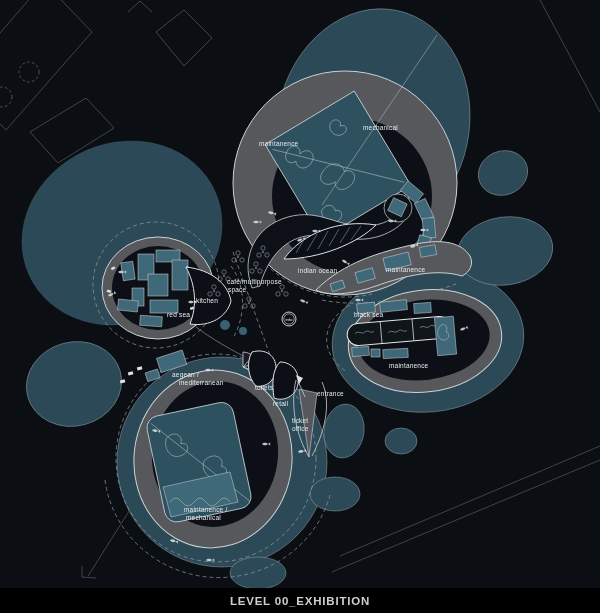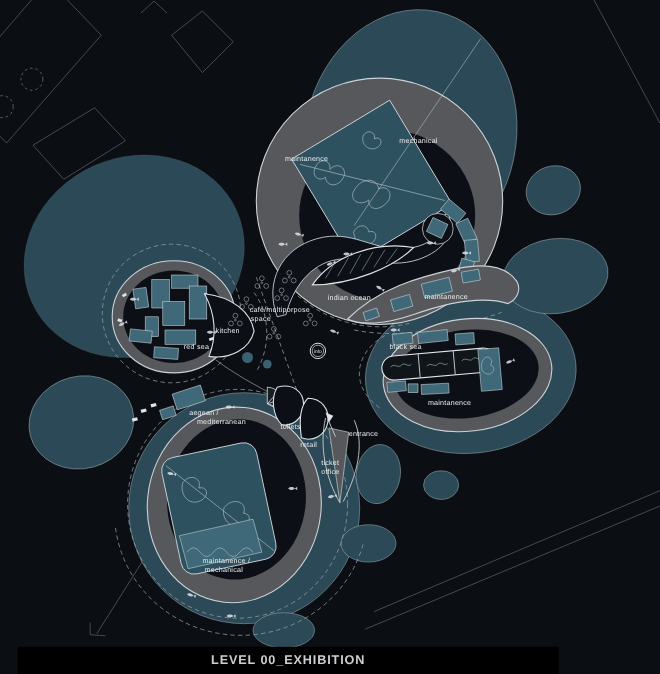--- a/index.html
+++ b/index.html
@@ -19,21 +19,21 @@
   .tank{fill:#3f6879;stroke:#cfd6da;stroke-width:.5}
   .map{fill:#2e515f;stroke:#ccd3d8;stroke-width:.8}
   .sq{stroke:#b9c9d0;stroke-width:.55;fill:none;opacity:.9}
   .hatch{stroke:#9fb3bd;stroke-width:.5}
   .lbl{font-size:6.5px;fill:#e6e9eb;letter-spacing:.2px}
   .lbl-sm{font-size:4.4px;fill:#e6e9eb}
   .tick{fill:#dfe3e6}
   .fish{fill:#dfe3e6;opacity:.85}
   .tree{stroke:#c2ccd2;stroke-width:.5;fill:none;opacity:.9}
   .dot{fill:#3a6171}
-  .title-bar{position:absolute;left:16px;bottom:0;width:492px;height:25px;background:#000;
+  .title-bar{position:absolute;left:0;bottom:0;width:600px;height:25px;background:#000;
              display:flex;align-items:center;justify-content:center;}
   .title-bar span{color:#cccfd2;font-size:11.5px;font-weight:600;letter-spacing:.8px;}
 </style>
 </head>
 <body>
 
 <div class="stage">
 <svg width="600" height="590" viewBox="0 0 600 590">
 
   <g>

